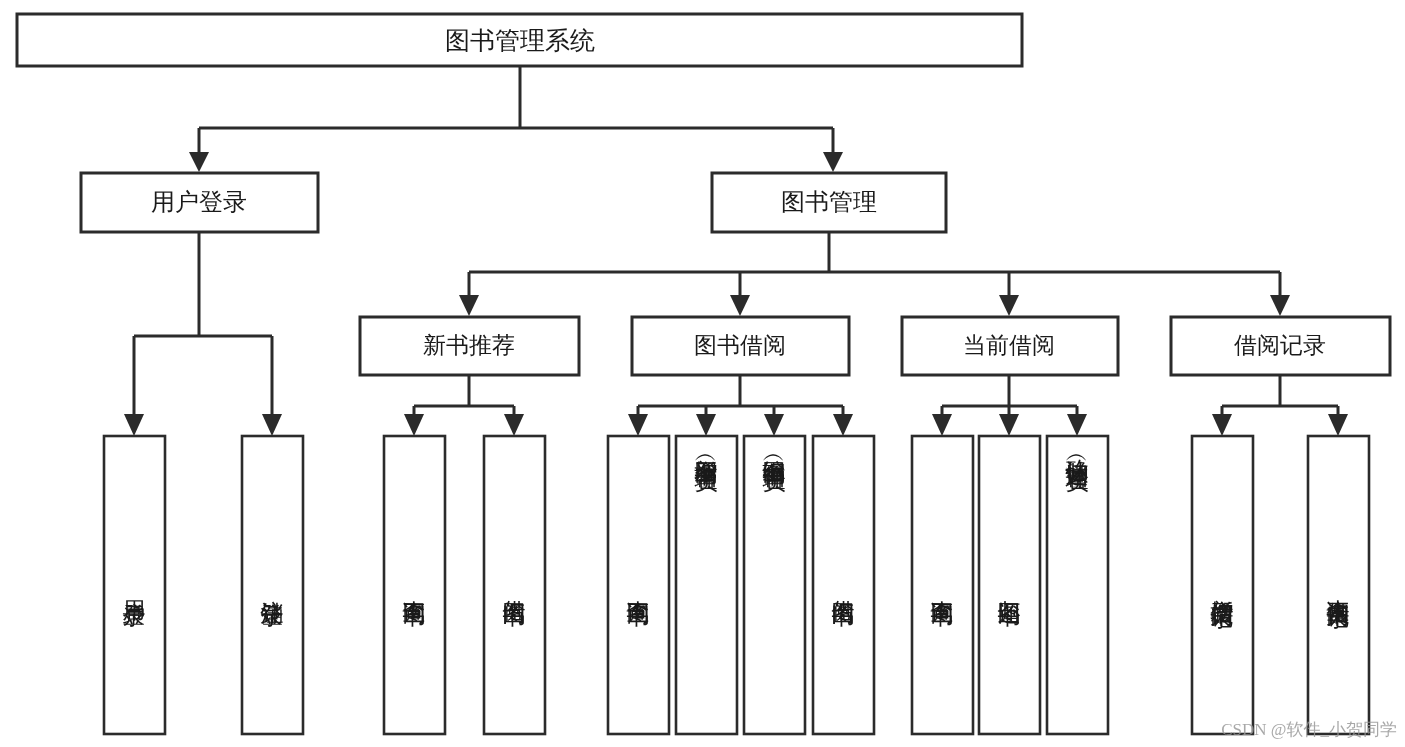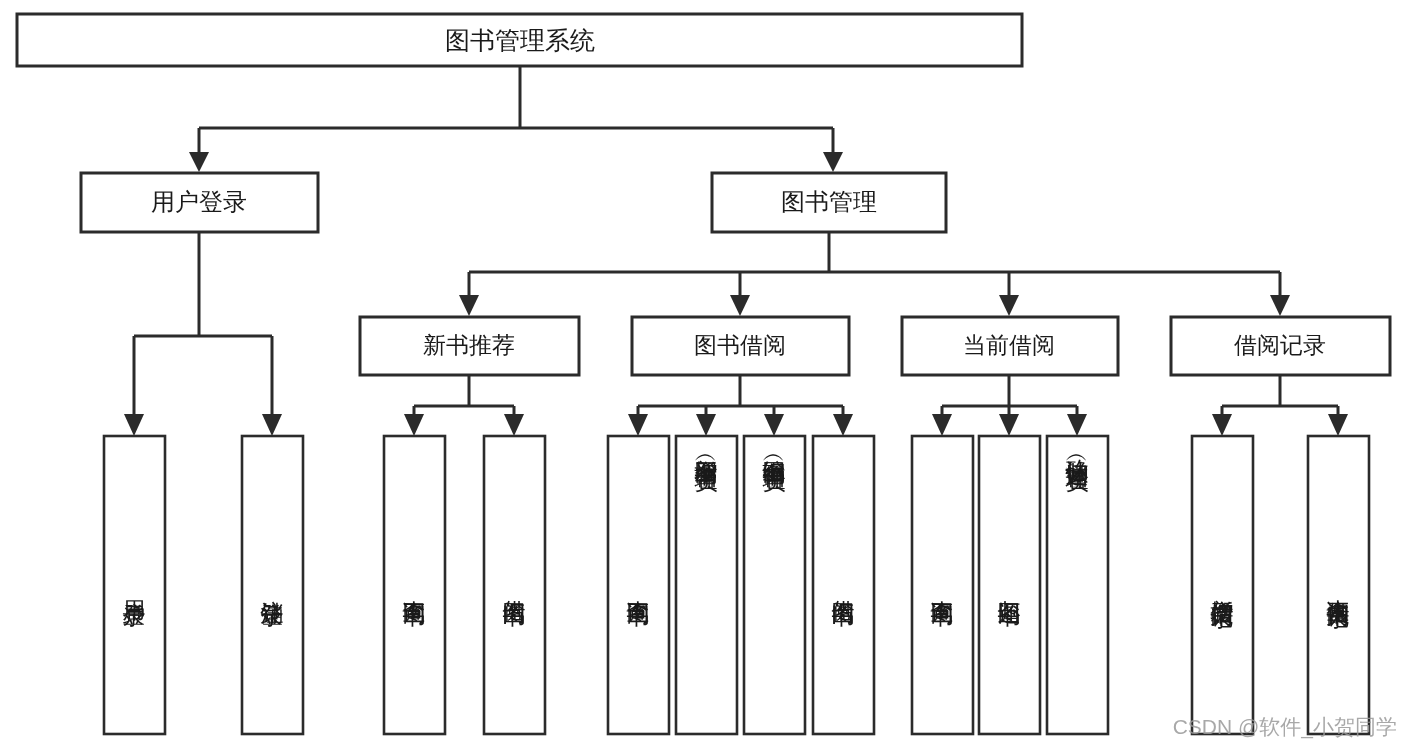--- a/index.html
+++ b/index.html
@@ -71,22 +71,22 @@
     line-height: 1.14;
     color: #1a1a1a;
     letter-spacing: 1.5px;
     white-space: nowrap;
     text-align: center;
   }
   .watermark {
     position: absolute;
     right: 8px;
     bottom: 6px;
-    font-family: Liberation Sans, sans-serif;
-    font-size: 21px;
+    font-family: Liberation Serif, serif;
+    font-size: 17px;
     color: #9a9a9a;
     opacity: 0.85;
     white-space: nowrap;
     pointer-events: none;
   }
 </style>
 </head>
 <body>
 
 <div id="chart-root">

